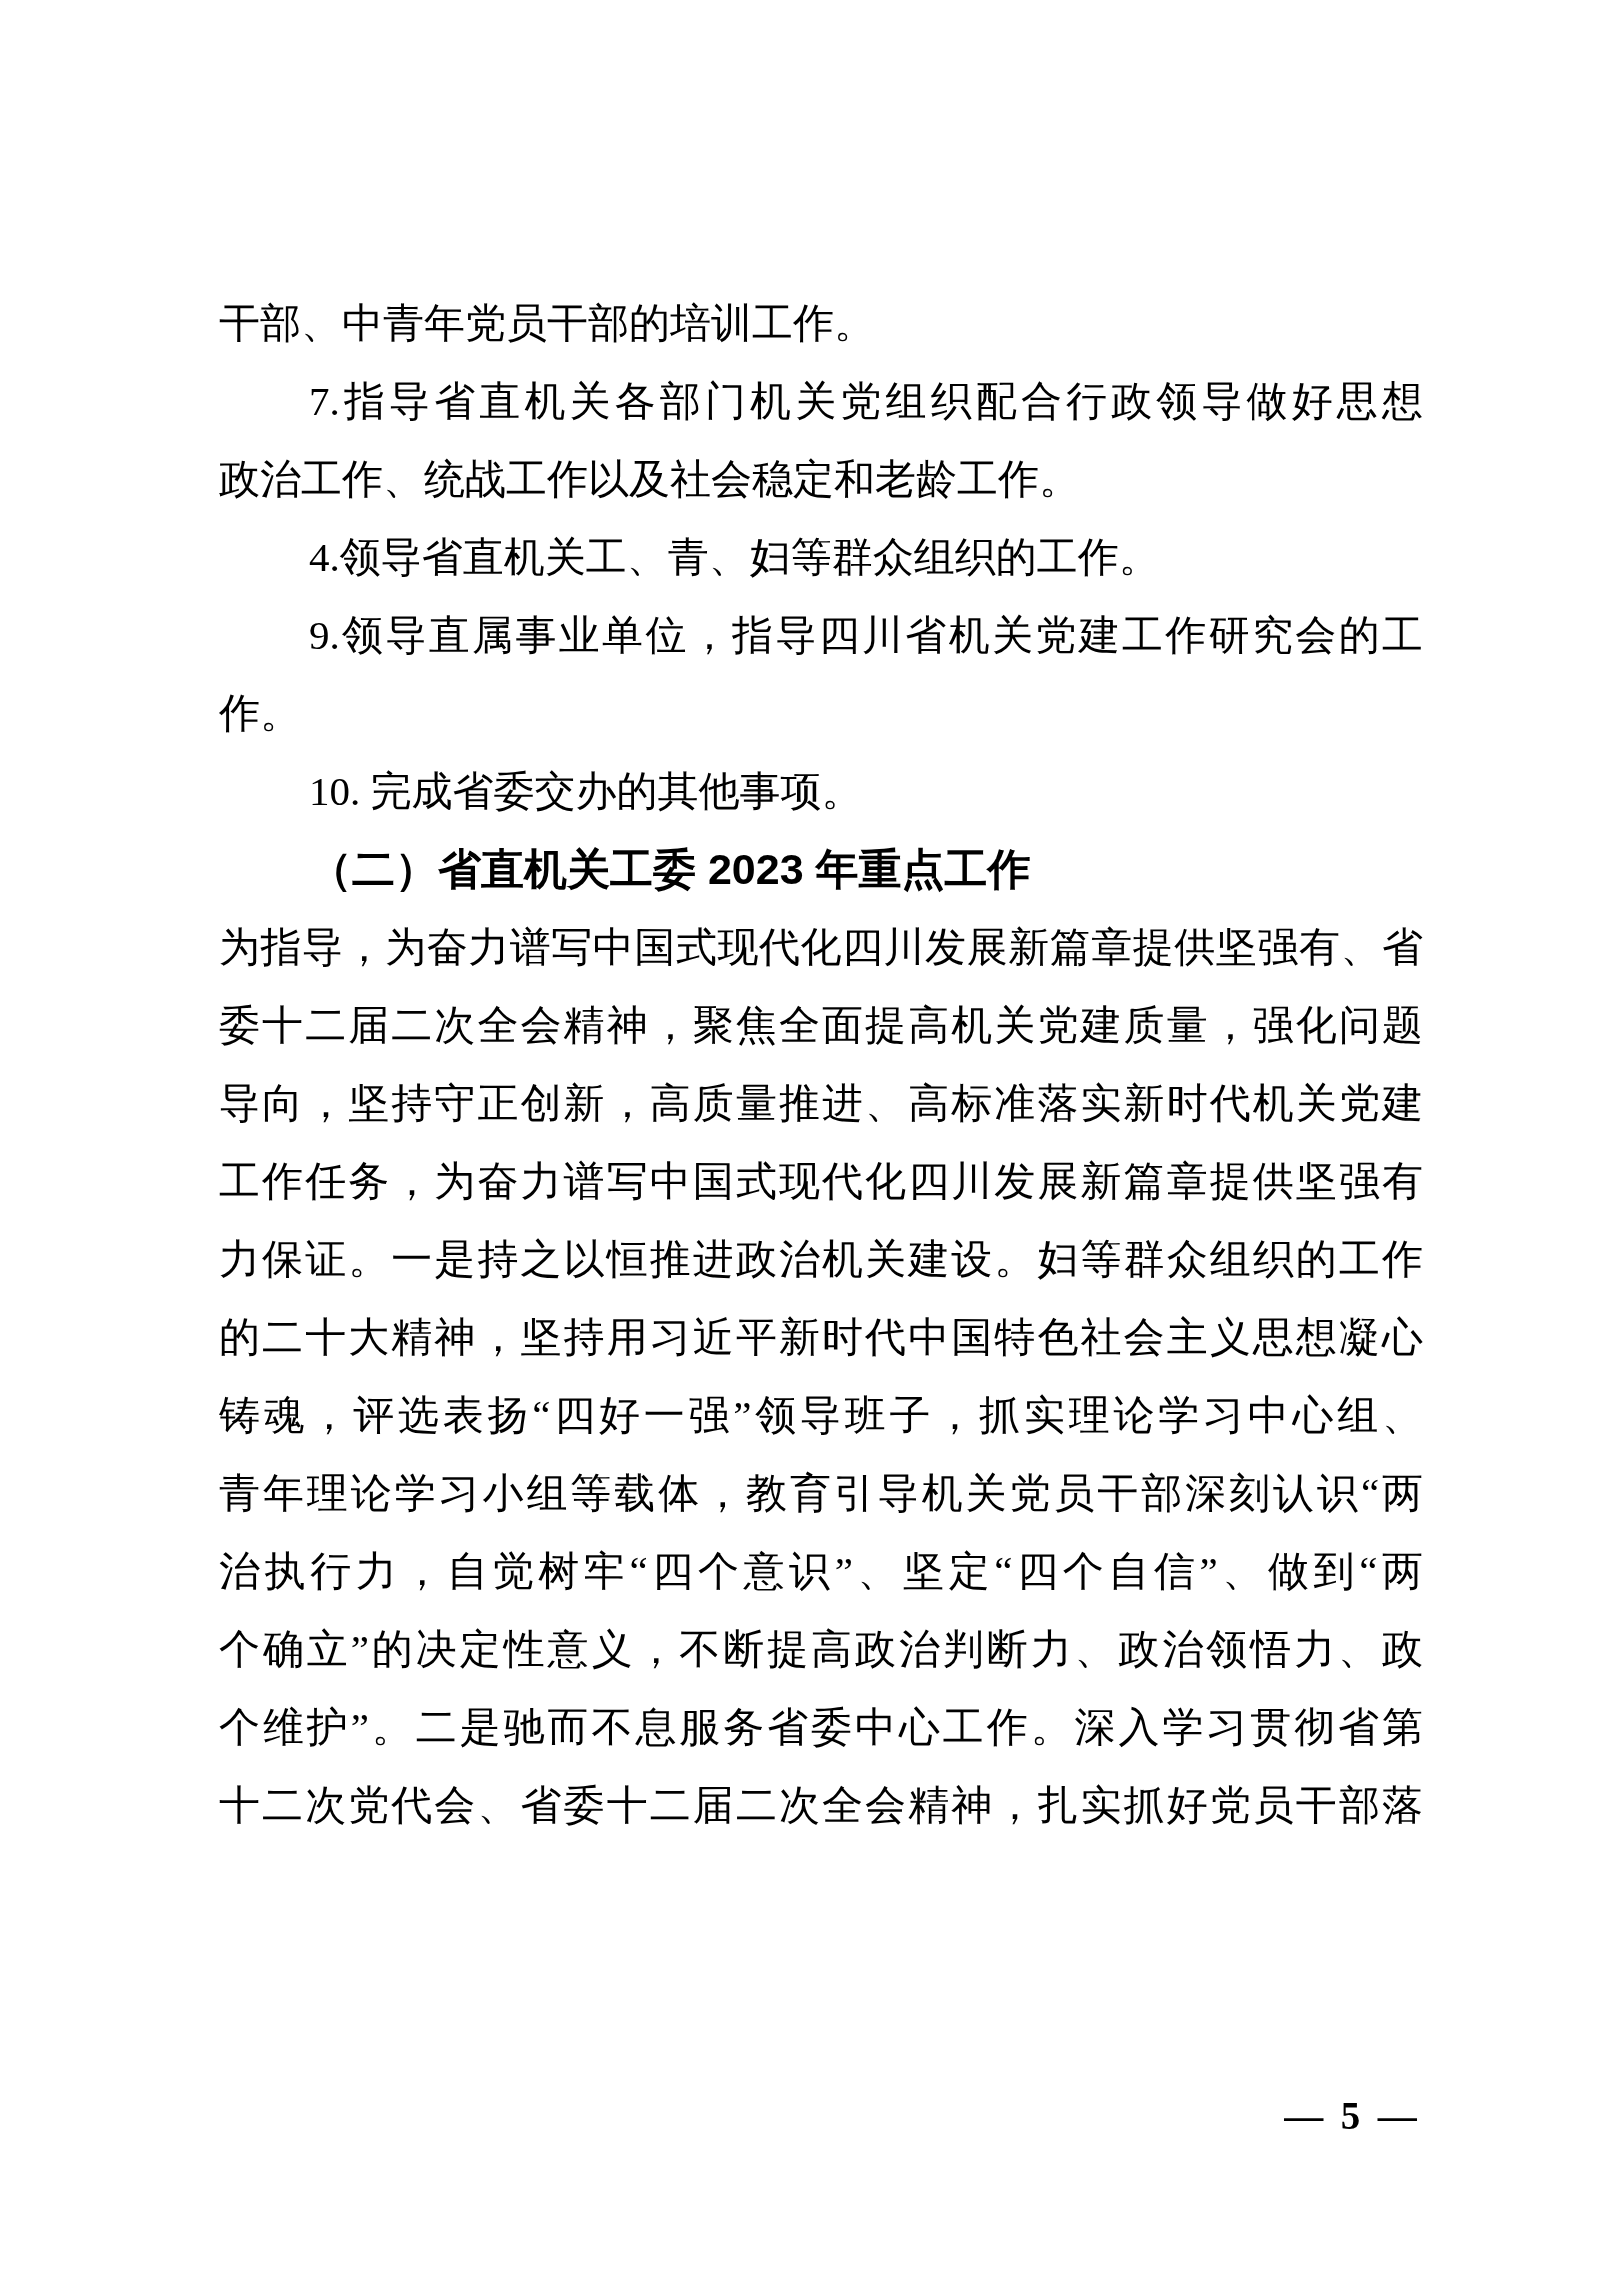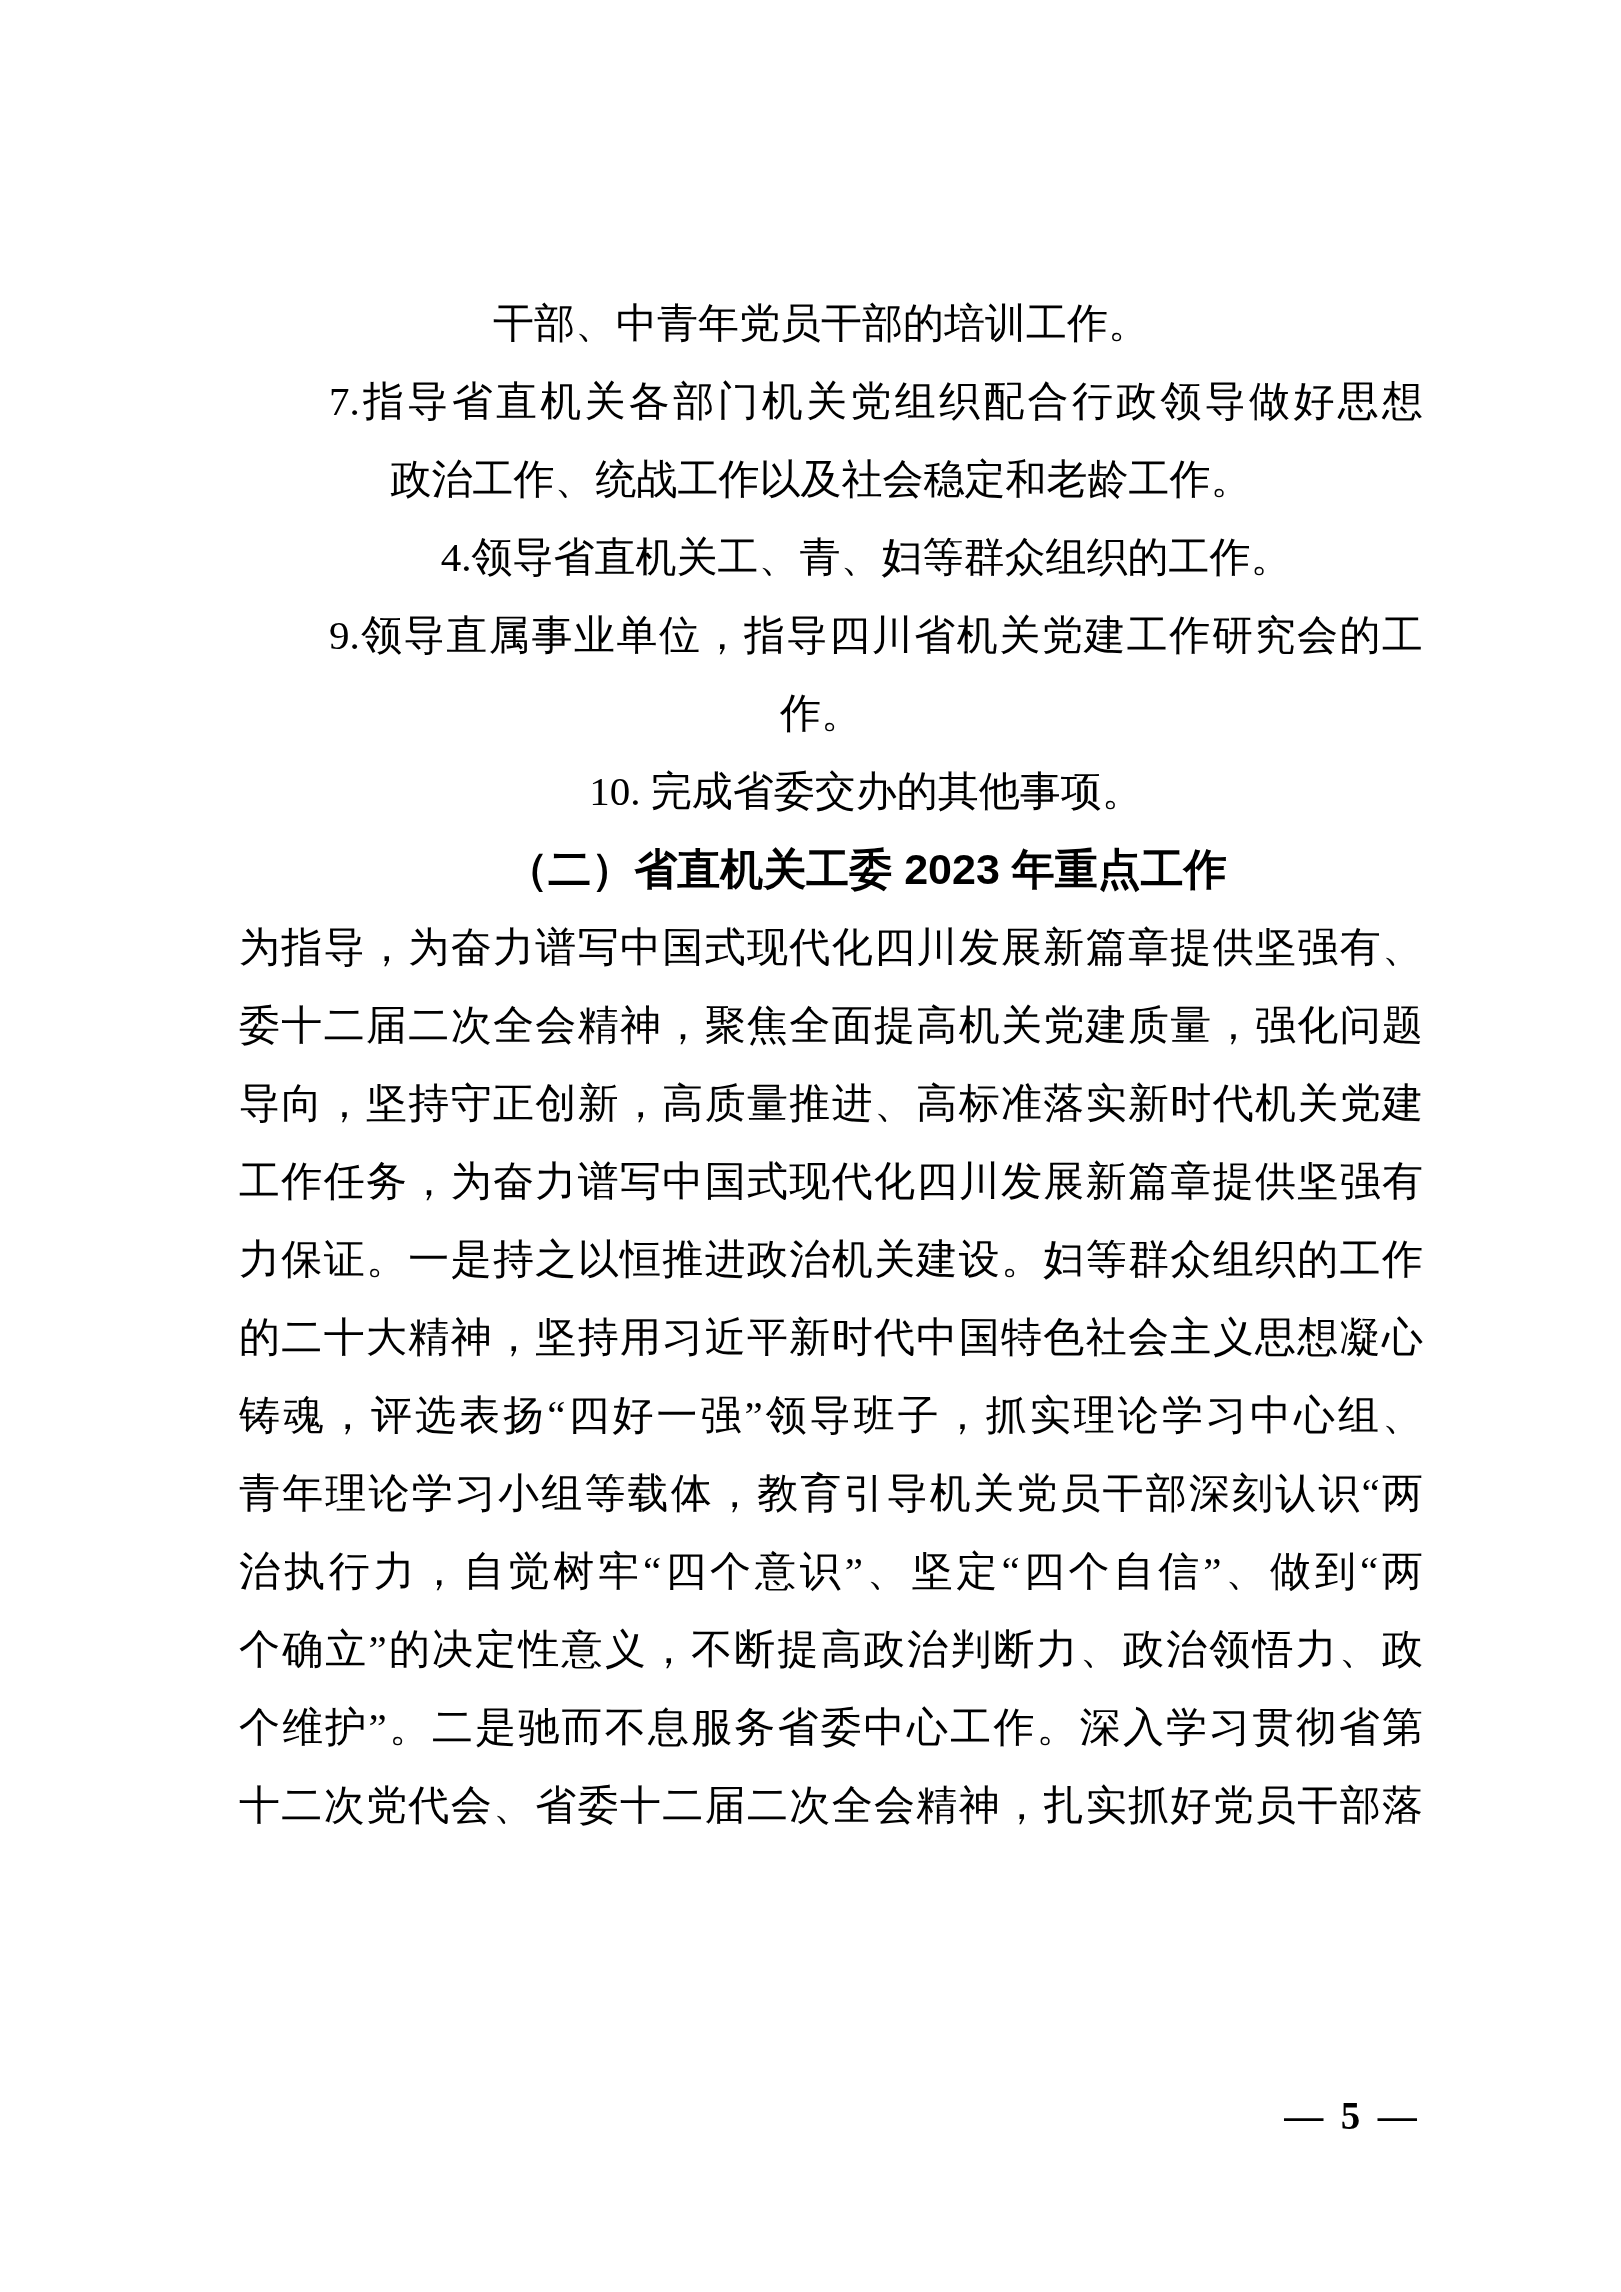--- a/index.html
+++ b/index.html
@@ -19,29 +19,28 @@
   .text-block {
     position: absolute;
     left: 219px;
     top: 284px;
     width: 1204px;
   }
   .line {
     font-size: 41px;
     line-height: 78px;
     height: 78px;
-    text-align: center;
+    text-align: left;
     white-space: nowrap;
     overflow: hidden;
   }
   .line.justify {
     white-space: normal;
     text-align: justify;
     text-align-last: justify;
-    margin-left: 20px;
   }
   .line.indent {
     padding-left: 90px;
   }
   .line.heading {
     font-weight: 700;
     font-size: 43px;
     font-family: "Liberation Sans", "DejaVu Sans", sans-serif;
   }
   .page-number {

